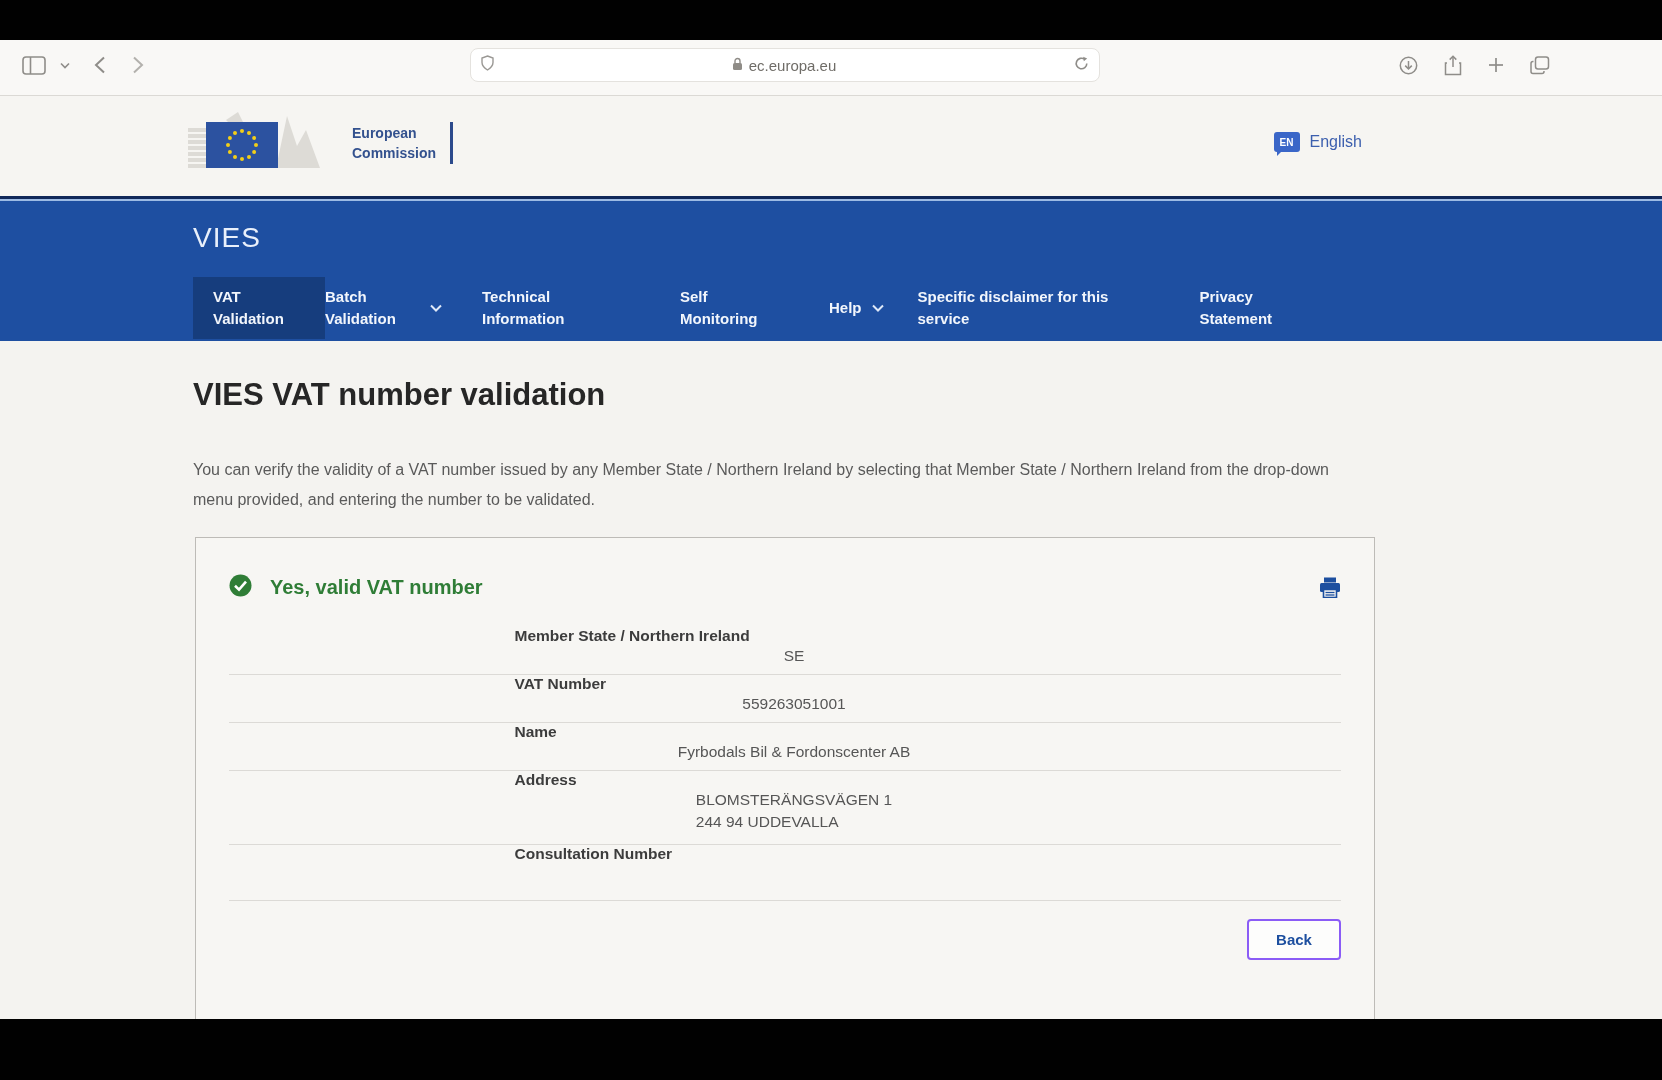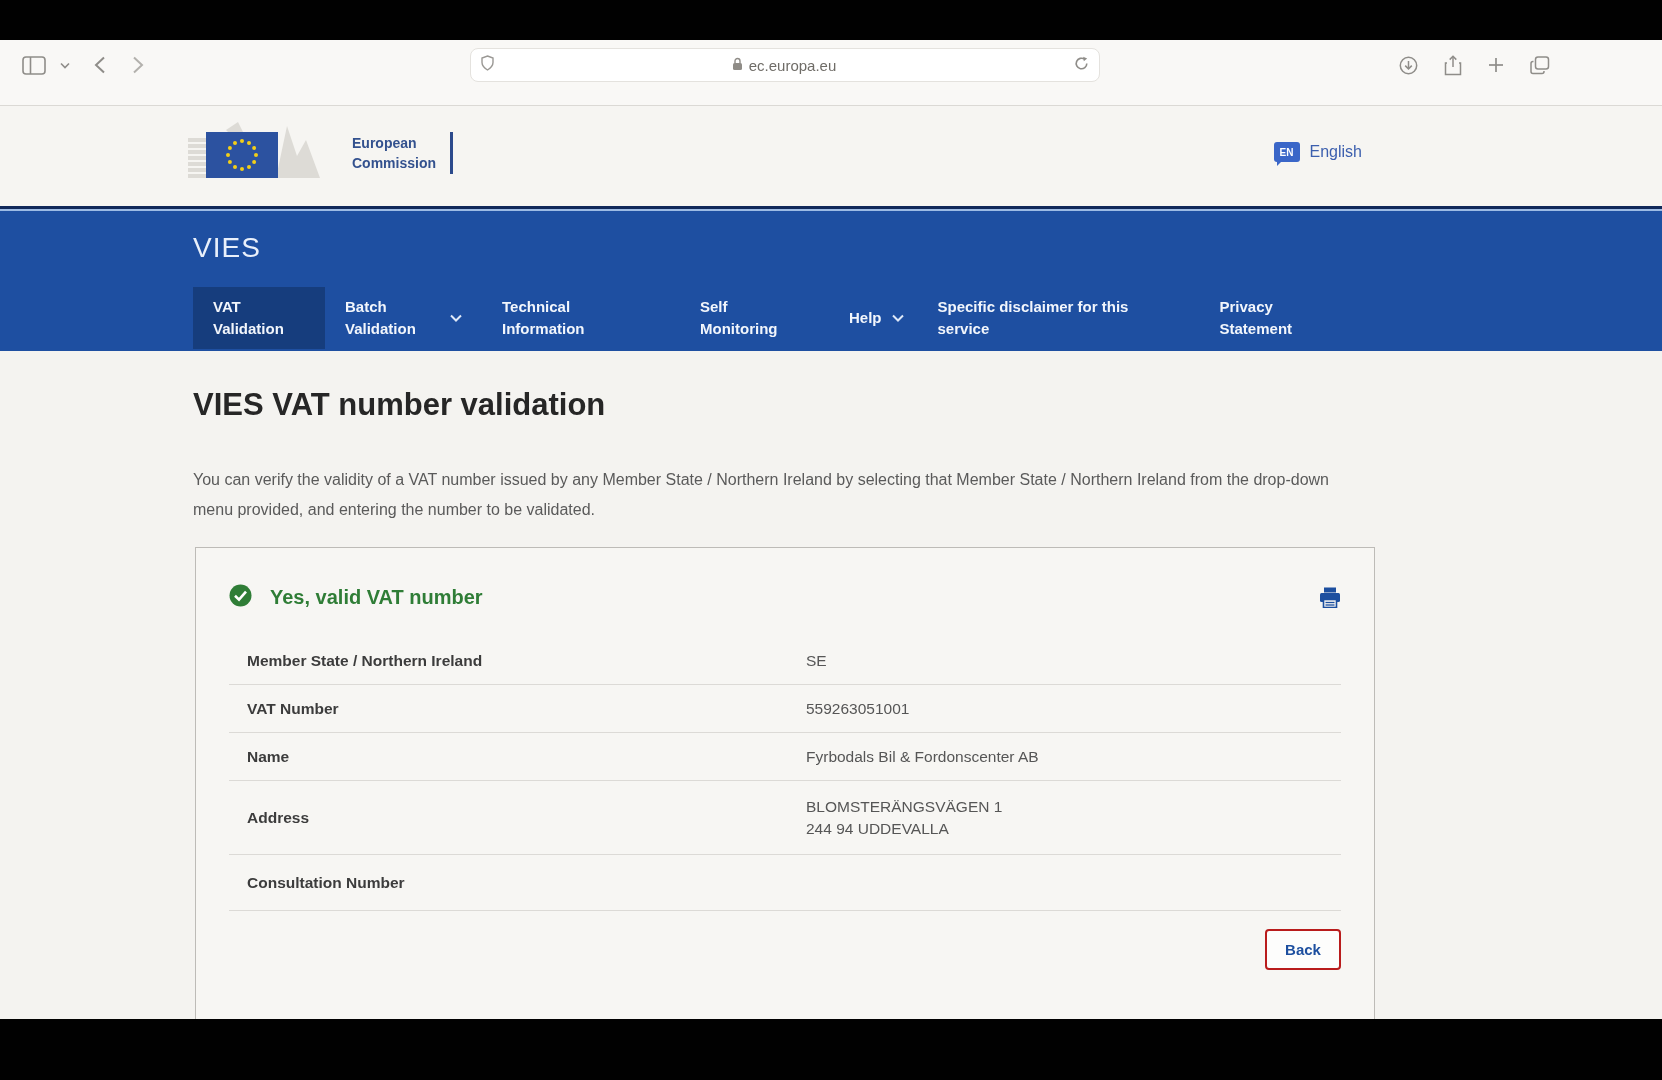--- a/index.html
+++ b/index.html
@@ -9,21 +9,21 @@
 
   
   .bar-top    { position:absolute; left:0; top:0; width:1662px; height:40px; background:#010101; }
   .bar-bottom { position:absolute; left:0; top:1019px; width:1662px; height:61px; background:#010101; }
 
   
   .browser { position:absolute; left:0; top:40px; width:1662px; height:979px;
              background:#f4f3f0; overflow:hidden; }
 
   
-  .toolbar { position:relative; width:100%; height:66px; background:#f9f8f6;
+  .toolbar { position:relative; width:100%; height:56px; background:#f9f8f6;
              border-bottom:1px solid #dbd9d5; }
   .tb-left { position:absolute; left:22px; top:0; height:50px; display:flex; align-items:center; gap:14px; }
   .tb-icon { display:flex; align-items:center; justify-content:center; color:#8f8d89; cursor:default; }
   .tb-icon svg { display:block; }
   .addr-field { position:absolute; left:470px; top:8px; width:630px; height:34px; background:#ffffff;
                 border:1px solid #e4e2de; border-radius:8px; display:flex; align-items:center; }
   .addr-shield { margin-left:10px; color:#9a9894; }
   .addr-center { flex:1; display:flex; align-items:center; justify-content:center; gap:6px;
                  color:#6f6c67; font-size:15px; }
   .addr-reload { margin-right:10px; color:#8f8d89; }
@@ -44,48 +44,48 @@
   
   .blue-band { position:relative; width:100%; height:145px; background:#1e4fa1;
                border-top:3px solid #11295a; box-shadow:inset 0 2px 0 #9dbbe4; }
   .brand { margin:22px 0 4px 193px; color:#e9f0fb; font-size:28px; line-height:34px;
            font-weight:normal; letter-spacing:1px; cursor:pointer; }
   .nav-row { margin:22px 0 0 193px; height:62px; display:flex; align-items:stretch; }
   .nav-item { display:flex; align-items:center; color:#f2f6fc; font-size:15px; font-weight:bold;
               line-height:22px; cursor:pointer; }
   .nav-item .lbl { display:block; }
   .nav-item .chev { margin-left:10px; display:flex; align-items:center; color:#dfe9f8; }
-  .ni-0 { background:#163d7d; padding:0 20px; margin-right:20px; }
+  .ni-0 { background:#163d7d; padding:0 20px; }
   .ni-0 .lbl { width:92px; }
   .ni-1 { margin-right:40px; } .ni-1 .lbl { width:95px; }
   .ni-2 { margin-right:80px; } .ni-2 .lbl { width:112px; }
   .ni-3 { margin-right:43px;margin-left:6px; } .ni-3 .lbl { width:106px; }
   .ni-4 { margin-right:34px; }
   .ni-5 { margin-right:45px; } .ni-5 .lbl { width:237px; }
   .ni-6 .lbl { width:106px; }
 
   
   .main { position:relative; width:100%; }
   .page-title { margin:36px 0 0 193px; color:#262626; font-size:31px; font-weight:bold; }
   .intro { margin:42px 0 0 193px; width:1180px; color:#5a5a5a; font-size:16px; line-height:30px; }
 
   .card { position:relative; margin:22px 0 0 195px; width:1180px; height:500px;
           background:#f7f6f3; border:1px solid #bdbbb7; padding:0 33px; }
   .status-row { margin-top:36px; display:flex; align-items:center; }
   .status-label { margin-left:18px; color:#2f7d36; font-size:20px; font-weight:bold; flex:1; }
   .print-btn { color:#1d4f9f; cursor:pointer; display:flex; align-items:center; }
 
   .result-table { margin-top:26px; }
-  .trow { display:flex; align-items:center; padding-left:18px; border-bottom:1px solid #dcdad6; }
+  .trow { display:flex; align-items:center; padding-left:18px; border-bottom:1px solid #dcdad6;flex-direction:column; }
   .trow .tlabel { width:559px; flex:none; color:#3c3c3c; font-size:15.5px; font-weight:bold; }
   .trow .tvalue { flex:1; color:#565656; font-size:15.5px; line-height:22px; }
   .h48 { height:48px; } .h74 { height:74px; } .h56 { height:56px; }
 
   .btn-row { margin-top:18px; display:flex; justify-content:flex-end; }
-  .back-btn { width:76px; height:41px; background:#fdfdfc; border:2px solid #b91c1c; border-radius:4px;
+  .back-btn { width:94px; height:41px; background:#fdfdfc; border:2px solid #8b5cf6; border-radius:4px;
               color:#1d4f9f; font-size:15px; font-weight:bold; font-family:"Liberation Sans", sans-serif;
               cursor:pointer; }
 </style>
 </head>
 <body>
 
 <div class="stage">
   <div class="bar-top"></div>
 
   <div class="browser">

